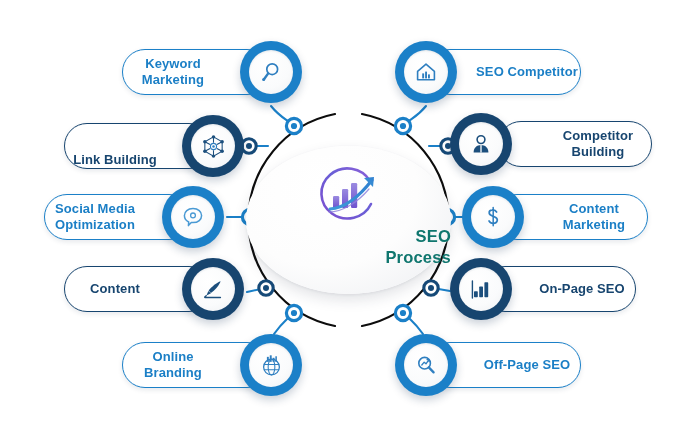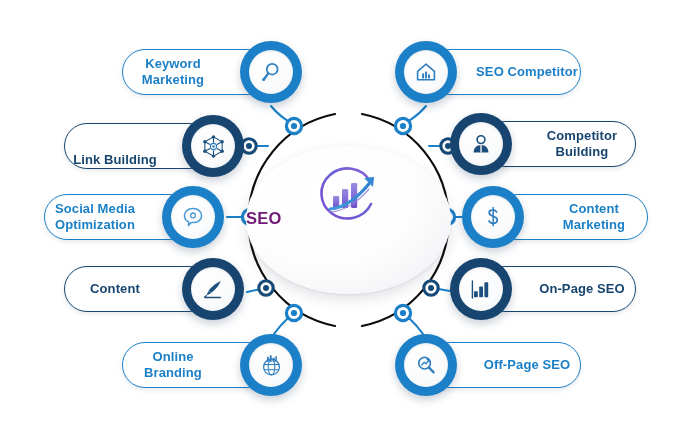--- a/index.html
+++ b/index.html
@@ -42,23 +42,23 @@
     left: 50%;
     top: 18px;
     transform: translateX(-50%);
     width: 70px;
     height: 62px;
   }
   #hub-title {
     position: absolute;
     left: 0;
     right: 0;
-    top: 62px;
-    text-align: left;
-    color: #701a75;
+    top: 80px;
+    text-align: right;
+    color: #0f766e;
     font-size: 16.5px;
     font-weight: bold;
     line-height: 1.28;
     letter-spacing: 0.2px;
   }
   #hub-title .l2 { display: block; }
 
   
   #ring-layer {
     position: absolute;
@@ -156,21 +156,21 @@
   #n-branding  { left: 122px; top: 334px; width: 180px; }
   #n-branding  .pill   { left: 0;   width: 148px; }
   #n-branding  .bubble { left: 118px; }
 
   
   #n-consult   { left: 395px; top: 41px;  width: 186px; }
   #n-consult   .pill   { left: 32px; width: 154px; }
   #n-consult   .bubble { left: 0; }
 
   #n-competitor{ left: 450px; top: 113px; width: 186px; }
-  #n-competitor.pill-wrap, #n-competitor .pill { left: 32px; width: 154px; }
+  #n-competitor.pill-wrap, #n-competitor .pill { left: 48px; width: 154px; }
   #n-competitor .bubble { left: 0; }
 
   #n-cmarket   { left: 462px; top: 186px; width: 186px; }
   #n-cmarket   .pill   { left: 32px; width: 154px; }
   #n-cmarket   .bubble { left: 0; }
 
   #n-onpage    { left: 450px; top: 258px; width: 186px; }
   #n-onpage    .pill   { left: 32px; width: 154px; }
   #n-onpage    .bubble { left: 0; }
 
@@ -276,20 +276,21 @@
       <rect x="28" y="25" width="6.2" height="19" rx="1.3" fill="url(#logoBar)"></rect>
       <rect x="37" y="19" width="6.2" height="25" rx="1.3" fill="url(#logoBar)"></rect>
 
       <path d="M16,45 C30,44 45,33 58,16" fill="none" stroke="url(#logoArrow)" stroke-width="3.1" stroke-linecap="round"></path>
       <path d="M50,14 L60,13 L59,23 Z" fill="url(#logoArrow)"></path>
 
       <path d="M15,48 C28,48 43,39 55,25" fill="none" stroke="#8f84dd" stroke-width="1.2" stroke-linecap="round" opacity="0.85"></path>
     </svg>
     <div id="hub-title">
       <span>SEO</span>
+      <span class="l2">Process</span>
     </div>
   </div>
 
   <div class="node left" id="n-keyword">
     <div class="pill">
       <div class="pill-label">
         <span>Keyword</span>
         <span class="l2">Marketing</span>
       </div>
     </div>

